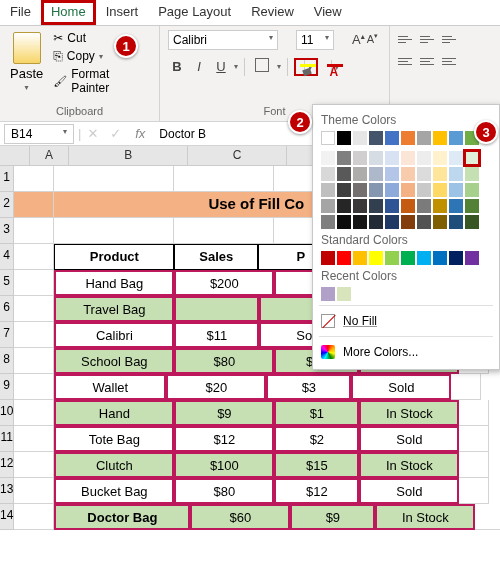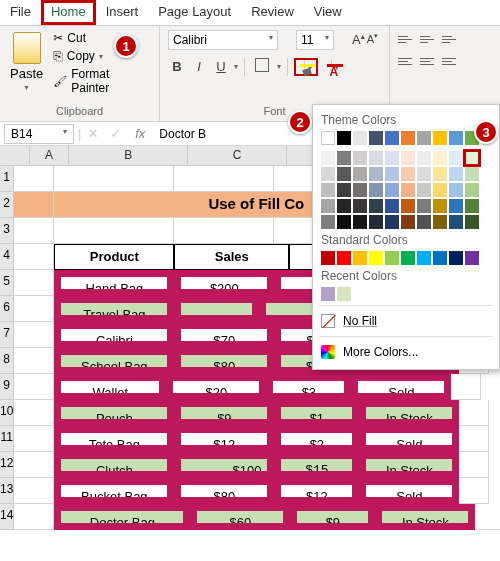--- a/index.html
+++ b/index.html
@@ -48,21 +48,21 @@
 .ch { border-right: 1px solid #ccc; text-align: center; font-size: 12px; color: #333; padding-top: 2px; }
 .grid { display: flex; }
 .row-headers { display: flex; flex-direction: column; width: 30px; }
 .rh { height: 26px; border-bottom: 1px solid #ccc; border-right: 1px solid #ccc; background: #e6e6e6; text-align: center; font-size: 12px; padding-top: 4px; }
 .cells { position: relative; }
 .r { display: flex; height: 26px; }
 .c { border-right: 1px solid #d4d4d4; border-bottom: 1px solid #d4d4d4; padding: 4px 6px; font-size: 13px; overflow: hidden; white-space: nowrap; }
 .title-row { background: #f4b183; height: 26px; display: flex; }
 .title-cell { font-weight: bold; font-size: 15px; text-align: center; padding-top: 3px; }
 .hdr { font-weight: bold; text-align: center; border: 1px solid #000; }
-.dc { border: 7px solid #be185d; text-align: center; }
+.dc { border: 2px solid #be185d; text-align: center; }
 .alt { background: #c6e0b4; }
 .dropdown { position: absolute; left: 312px; top: 104px; width: 188px; background: #fff; border: 1px solid #c8c8c8; box-shadow: 2px 2px 6px rgba(0,0,0,0.3); z-index: 100; padding: 6px; }
 .dd-title { font-size: 12px; color: #666; padding: 2px 0 4px 2px; }
 .swatch-row { display: flex; gap: 2px; margin-bottom: 2px; padding: 0 2px; }
 .sw { width: 14px; height: 14px; cursor: pointer; }
 .sw.sel { outline: 3px solid #c00000; outline-offset: -1px; }
 .dd-sep { height: 1px; background: #e0e0e0; margin: 4px 0; }
 .dd-item { display: flex; align-items: center; gap: 8px; padding: 4px 2px; font-size: 12px; cursor: pointer; }
 .nofill { width: 14px; height: 14px; border: 1px solid #999; position: relative; }
 .nofill::after { content: ''; position: absolute; width: 18px; height: 1px; background: #c00; top: 6px; left: -2px; transform: rotate(-45deg); }
@@ -245,21 +245,21 @@
         <div class="c " style="width: 40px;"></div>
         <div class="c " style="width: 120px;"></div>
         <div class="c " style="width: 100px;"></div>
         <div class="c " style="width: 85px;"></div>
         <div class="c " style="width: 100px;"></div>
         <div class="c " style="width: 30px;"></div>
       </div>
       <div class="r">
         <div class="c " style="width: 40px;"></div>
         <div class="c hdr" style="width: 120px;">Product</div>
-        <div class="c hdr" style="width: 115px;">Sales</div>
+        <div class="c hdr" style="width: 84px;">Sales</div>
         <div class="c hdr" style="width: 85px;">P</div>
         <div class="c hdr" style="width: 100px;"></div>
         <div class="c " style="width: 30px;"></div>
       </div>
       <div class="r">
         <div class="c " style="width: 40px;"></div>
         <div class="c dc" style="width: 120px;">Hand Bag</div>
         <div class="c dc" style="width: 100px;">$200</div>
         <div class="c dc" style="width: 85px;"></div>
         <div class="c dc" style="width: 100px;"></div>
@@ -268,21 +268,20 @@
       <div class="r">
         <div class="c " style="width: 40px;"></div>
         <div class="c dc alt" style="width: 120px;">Travel Bag</div>
         <div class="c dc alt" style="width: 85px;"></div>
         <div class="c dc alt" style="width: 100px;"></div>
         <div class="c " style="width: 30px;"></div>
       </div>
       <div class="r">
         <div class="c " style="width: 40px;"></div>
         <div class="c dc" style="width: 120px;">Calibri</div>
-        <div class="c dc" style="width: 100px;">$70</div>
         <div class="c dc" style="width: 85px;">$11</div>
         <div class="c dc" style="width: 100px;">Sold</div>
         <div class="c " style="width: 30px;"></div>
       </div>
       <div class="r">
         <div class="c " style="width: 40px;"></div>
         <div class="c dc alt" style="width: 120px;">School Bag</div>
         <div class="c dc alt" style="width: 100px;">$80</div>
         <div class="c dc alt" style="width: 85px;">$12</div>
         <div class="c dc alt" style="width: 100px;">In Stock</div>
@@ -291,53 +290,53 @@
       <div class="r">
         <div class="c " style="width: 40px;"></div>
         <div class="c dc" style="width: 112px; text-align: center;">Wallet</div>
         <div class="c dc" style="width: 100px;">$20</div>
         <div class="c dc" style="width: 85px;">$3</div>
         <div class="c dc" style="width: 100px;">Sold</div>
         <div class="c " style="width: 30px;"></div>
       </div>
       <div class="r">
         <div class="c " style="width: 40px;"></div>
-        <div class="c dc alt" style="width: 120px;">Pouch</div>
+        <div class="c dc alt" style="width: 120px;">Hand</div>
         <div class="c dc alt" style="width: 100px;">$9</div>
         <div class="c dc alt" style="width: 85px;">$1</div>
         <div class="c dc alt" style="width: 100px;">In Stock</div>
         <div class="c " style="width: 30px;"></div>
       </div>
       <div class="r">
         <div class="c " style="width: 40px;"></div>
         <div class="c dc" style="width: 120px;">Tote Bag</div>
         <div class="c dc" style="width: 100px;">$12</div>
         <div class="c dc" style="width: 85px;">$2</div>
         <div class="c dc" style="width: 100px;">Sold</div>
         <div class="c " style="width: 30px;"></div>
       </div>
       <div class="r">
         <div class="c " style="width: 40px;"></div>
         <div class="c dc alt" style="width: 120px;">Clutch</div>
-        <div class="c dc alt" style="width: 100px; text-align: right;">$100</div>
-        <div class="c dc alt" style="width: 85px; font-family: Liberation Mono, monospace;">$15</div>
+        <div class="c dc alt" style="width: 100px;">$100</div>
+        <div class="c dc alt" style="width: 85px;">$15</div>
         <div class="c dc alt" style="width: 100px;">In Stock</div>
         <div class="c " style="width: 30px;"></div>
       </div>
       <div class="r">
         <div class="c " style="width: 40px;"></div>
         <div class="c dc" style="width: 120px;">Bucket Bag</div>
         <div class="c dc" style="width: 100px;">$80</div>
         <div class="c dc" style="width: 85px;">$12</div>
         <div class="c dc" style="width: 100px;">Sold</div>
         <div class="c " style="width: 30px;"></div>
       </div>
       <div class="r">
         <div class="c " style="width: 40px;"></div>
-        <div class="c dc alt" style="width: 136px;">Doctor Bag</div>
+        <div class="c dc alt" style="width: 136px; font-weight: bold;">Doctor Bag</div>
         <div class="c dc alt" style="width: 100px;">$60</div>
         <div class="c dc alt" style="width: 85px;">$9</div>
         <div class="c dc alt" style="width: 100px;">In Stock</div>
         <div class="c " style="width: 30px;"></div>
       </div>
     </div>
 </div>
 
 <div class="dropdown">
   <div class="dd-title">Theme Colors</div>

